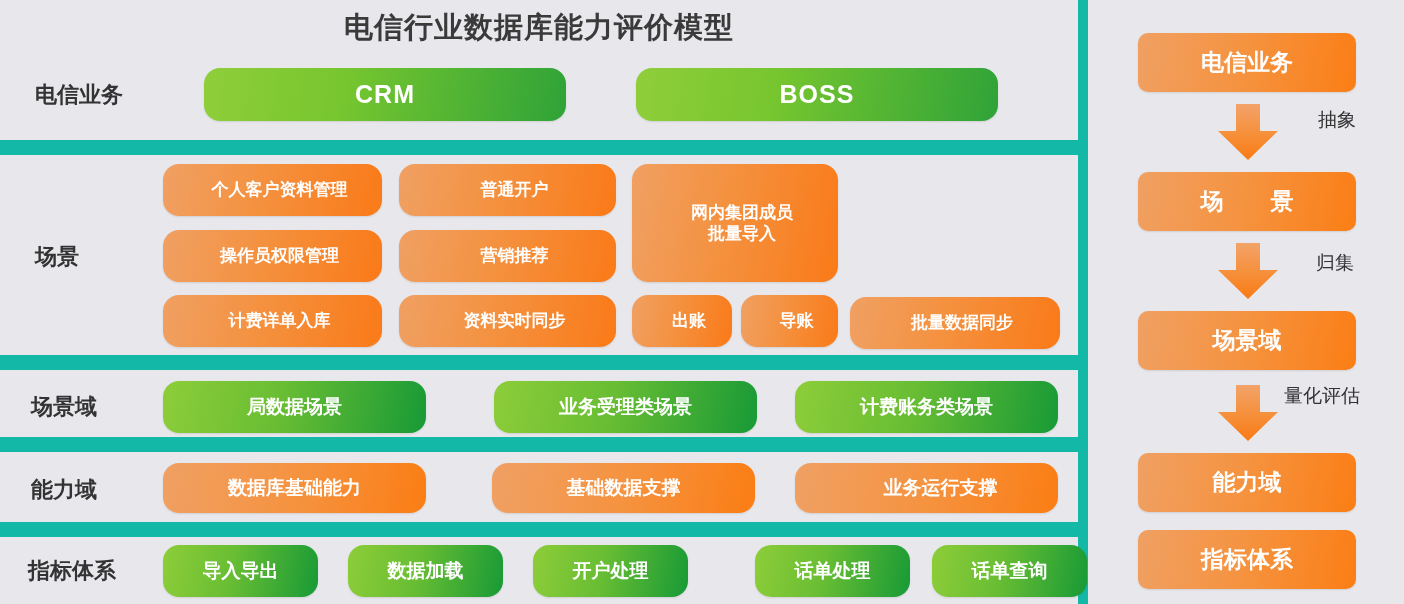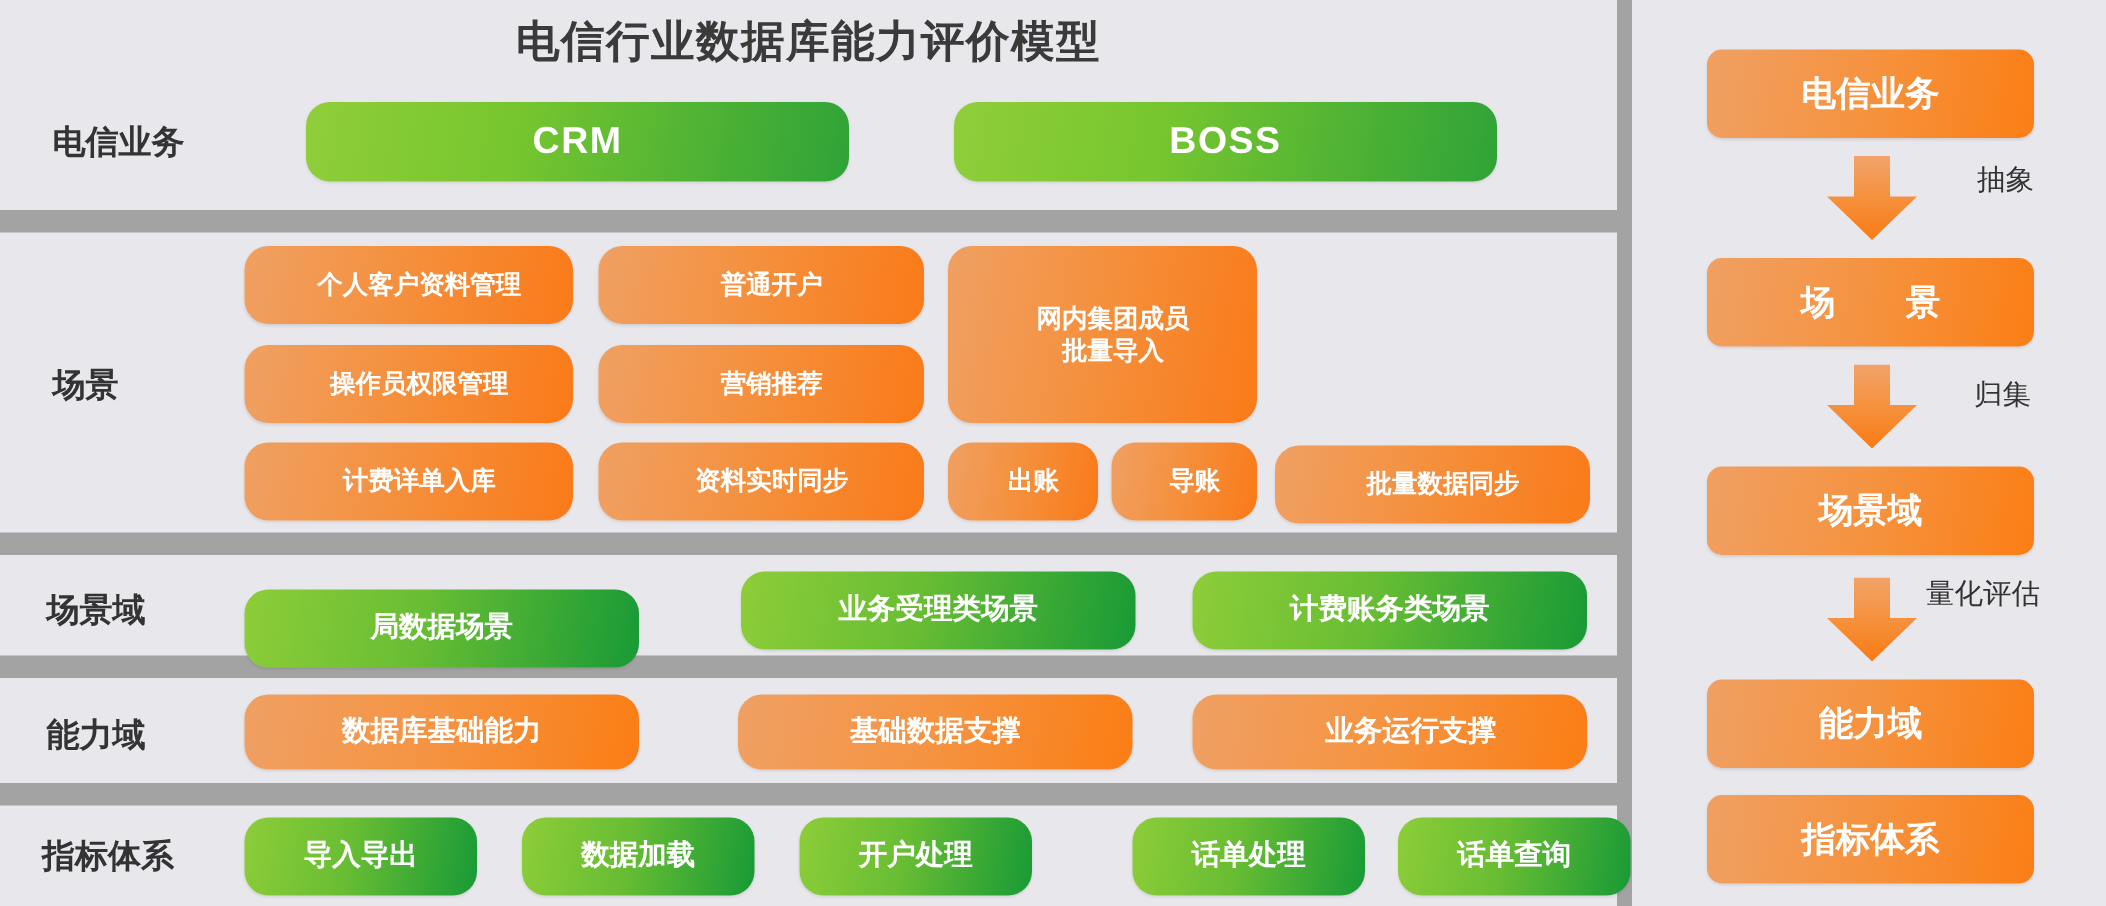--- a/index.html
+++ b/index.html
@@ -2,21 +2,21 @@
 <html><head>
 <meta charset="utf-8">
 <style>
   * { box-sizing: border-box; margin: 0; padding: 0; }
   html, body {
     width: 1404px; height: 604px;
     background: #ffffff;
     font-family: "Liberation Sans", "DejaVu Sans", sans-serif;
     overflow: hidden;
   }
-  .page { position: relative; width: 1404px; height: 604px; background: #a3a3a3; }
+  .page { position: relative; width: 1404px; height: 604px; background: #14b8a6; }
 
   
   .left-panel { position: absolute; left: 0; top: 0; width: 1078px; height: 604px; }
 
   .band { position: absolute; left: 0; width: 1078px; background: #e7e7ec; }
   .band-title   { top: 0;   height: 140px; }
   .band-scene   { top: 155px; height: 200px; }
   .band-domain  { top: 370px; height: 67px; }
   .band-cap     { top: 452px; height: 70px; }
   .band-index   { top: 537px; height: 67px; }
@@ -68,21 +68,21 @@
   .sc5 { left: 399px; top: 230px; width: 217px; height: 52px; }
   .sc6 { left: 399px; top: 295px; width: 217px; height: 52px; }
   .sc7 { left: 632px; top: 164px; width: 206px; height: 118px; }
   .sc8 { left: 632px; top: 295px; width: 100px; height: 52px; }
   .sc9 { left: 741px; top: 295px; width: 97px;  height: 52px; }
   .sc10{ left: 850px; top: 170px; width: 210px; height: 112px; }
   .sc11{ left: 850px; top: 297px; width: 210px; height: 52px; }
 
   
   .sd { font-size: 19px; }
-  .sd1 { left: 163px; top: 381px; width: 263px; height: 52px; margin-top: 12px; }
+  .sd1 { left: 163px; top: 381px; width: 263px; height: 52px; }
   .sd2 { left: 494px; top: 381px; width: 263px; height: 52px; }
   .sd3 { left: 795px; top: 381px; width: 263px; height: 52px; }
 
   
   .cp { font-size: 19px; }
   .cp1 { left: 163px; top: 463px; width: 263px; height: 50px; }
   .cp2 { left: 492px; top: 463px; width: 263px; height: 50px; }
   .cp3 { left: 795px; top: 463px; width: 263px; height: 50px; padding-left: 28px; }
 
   

